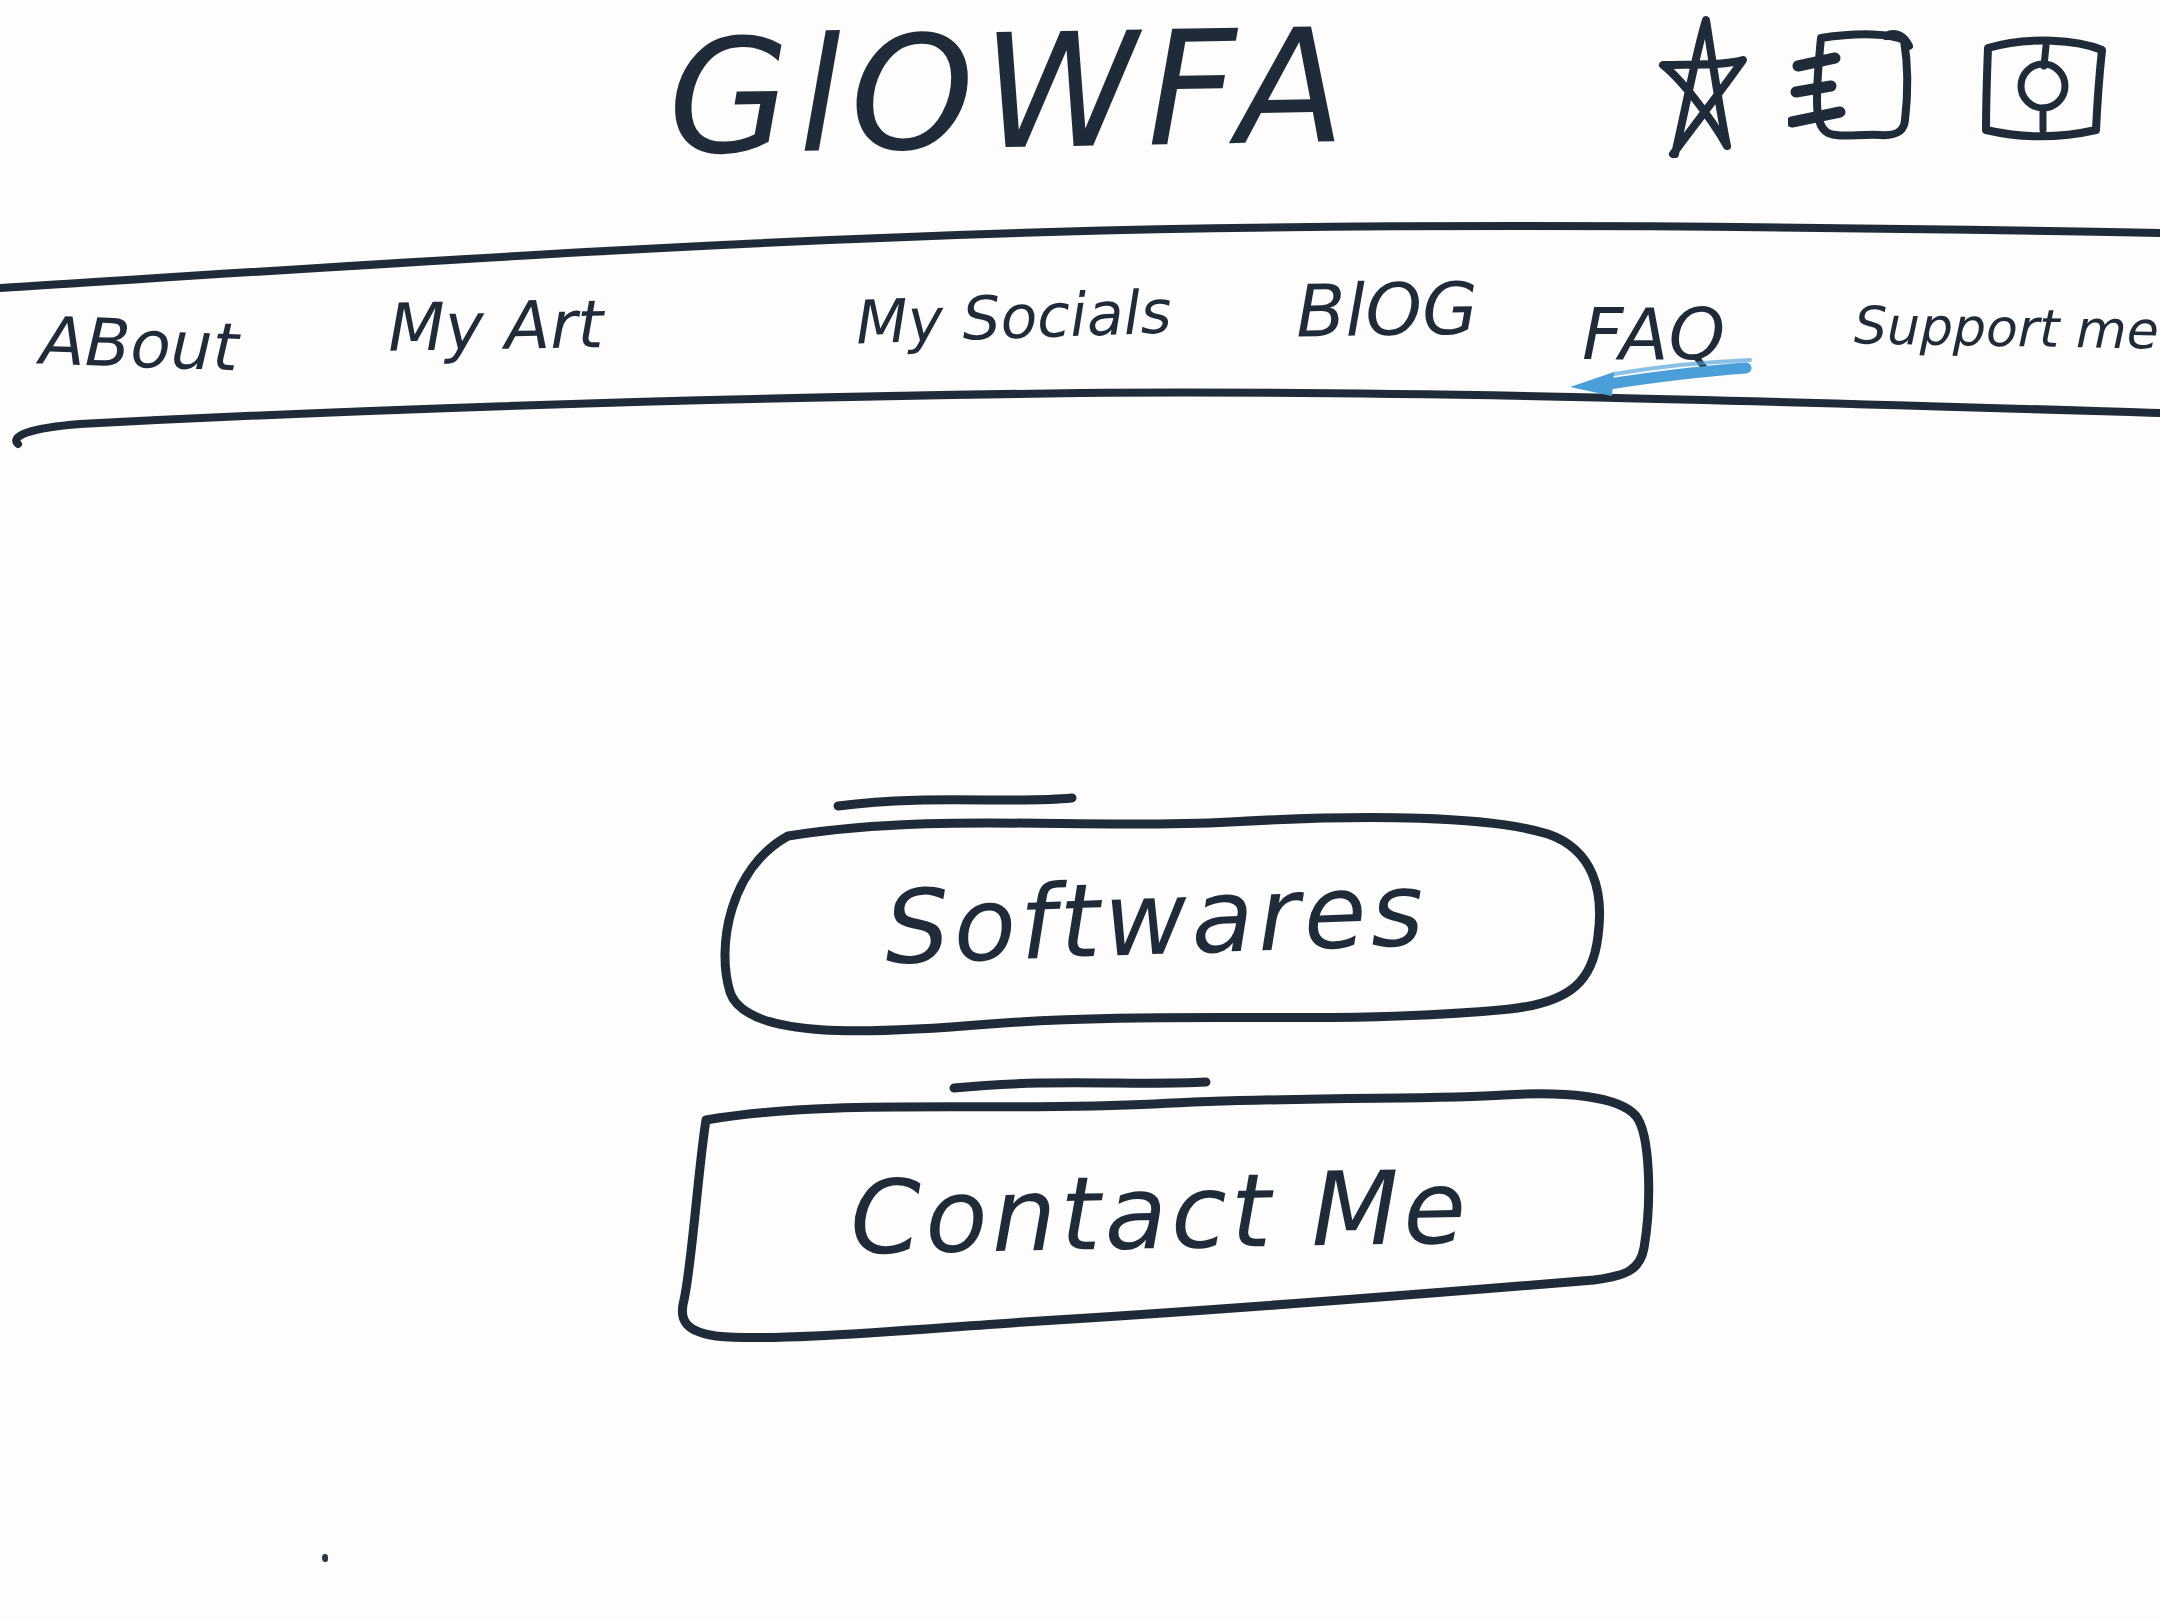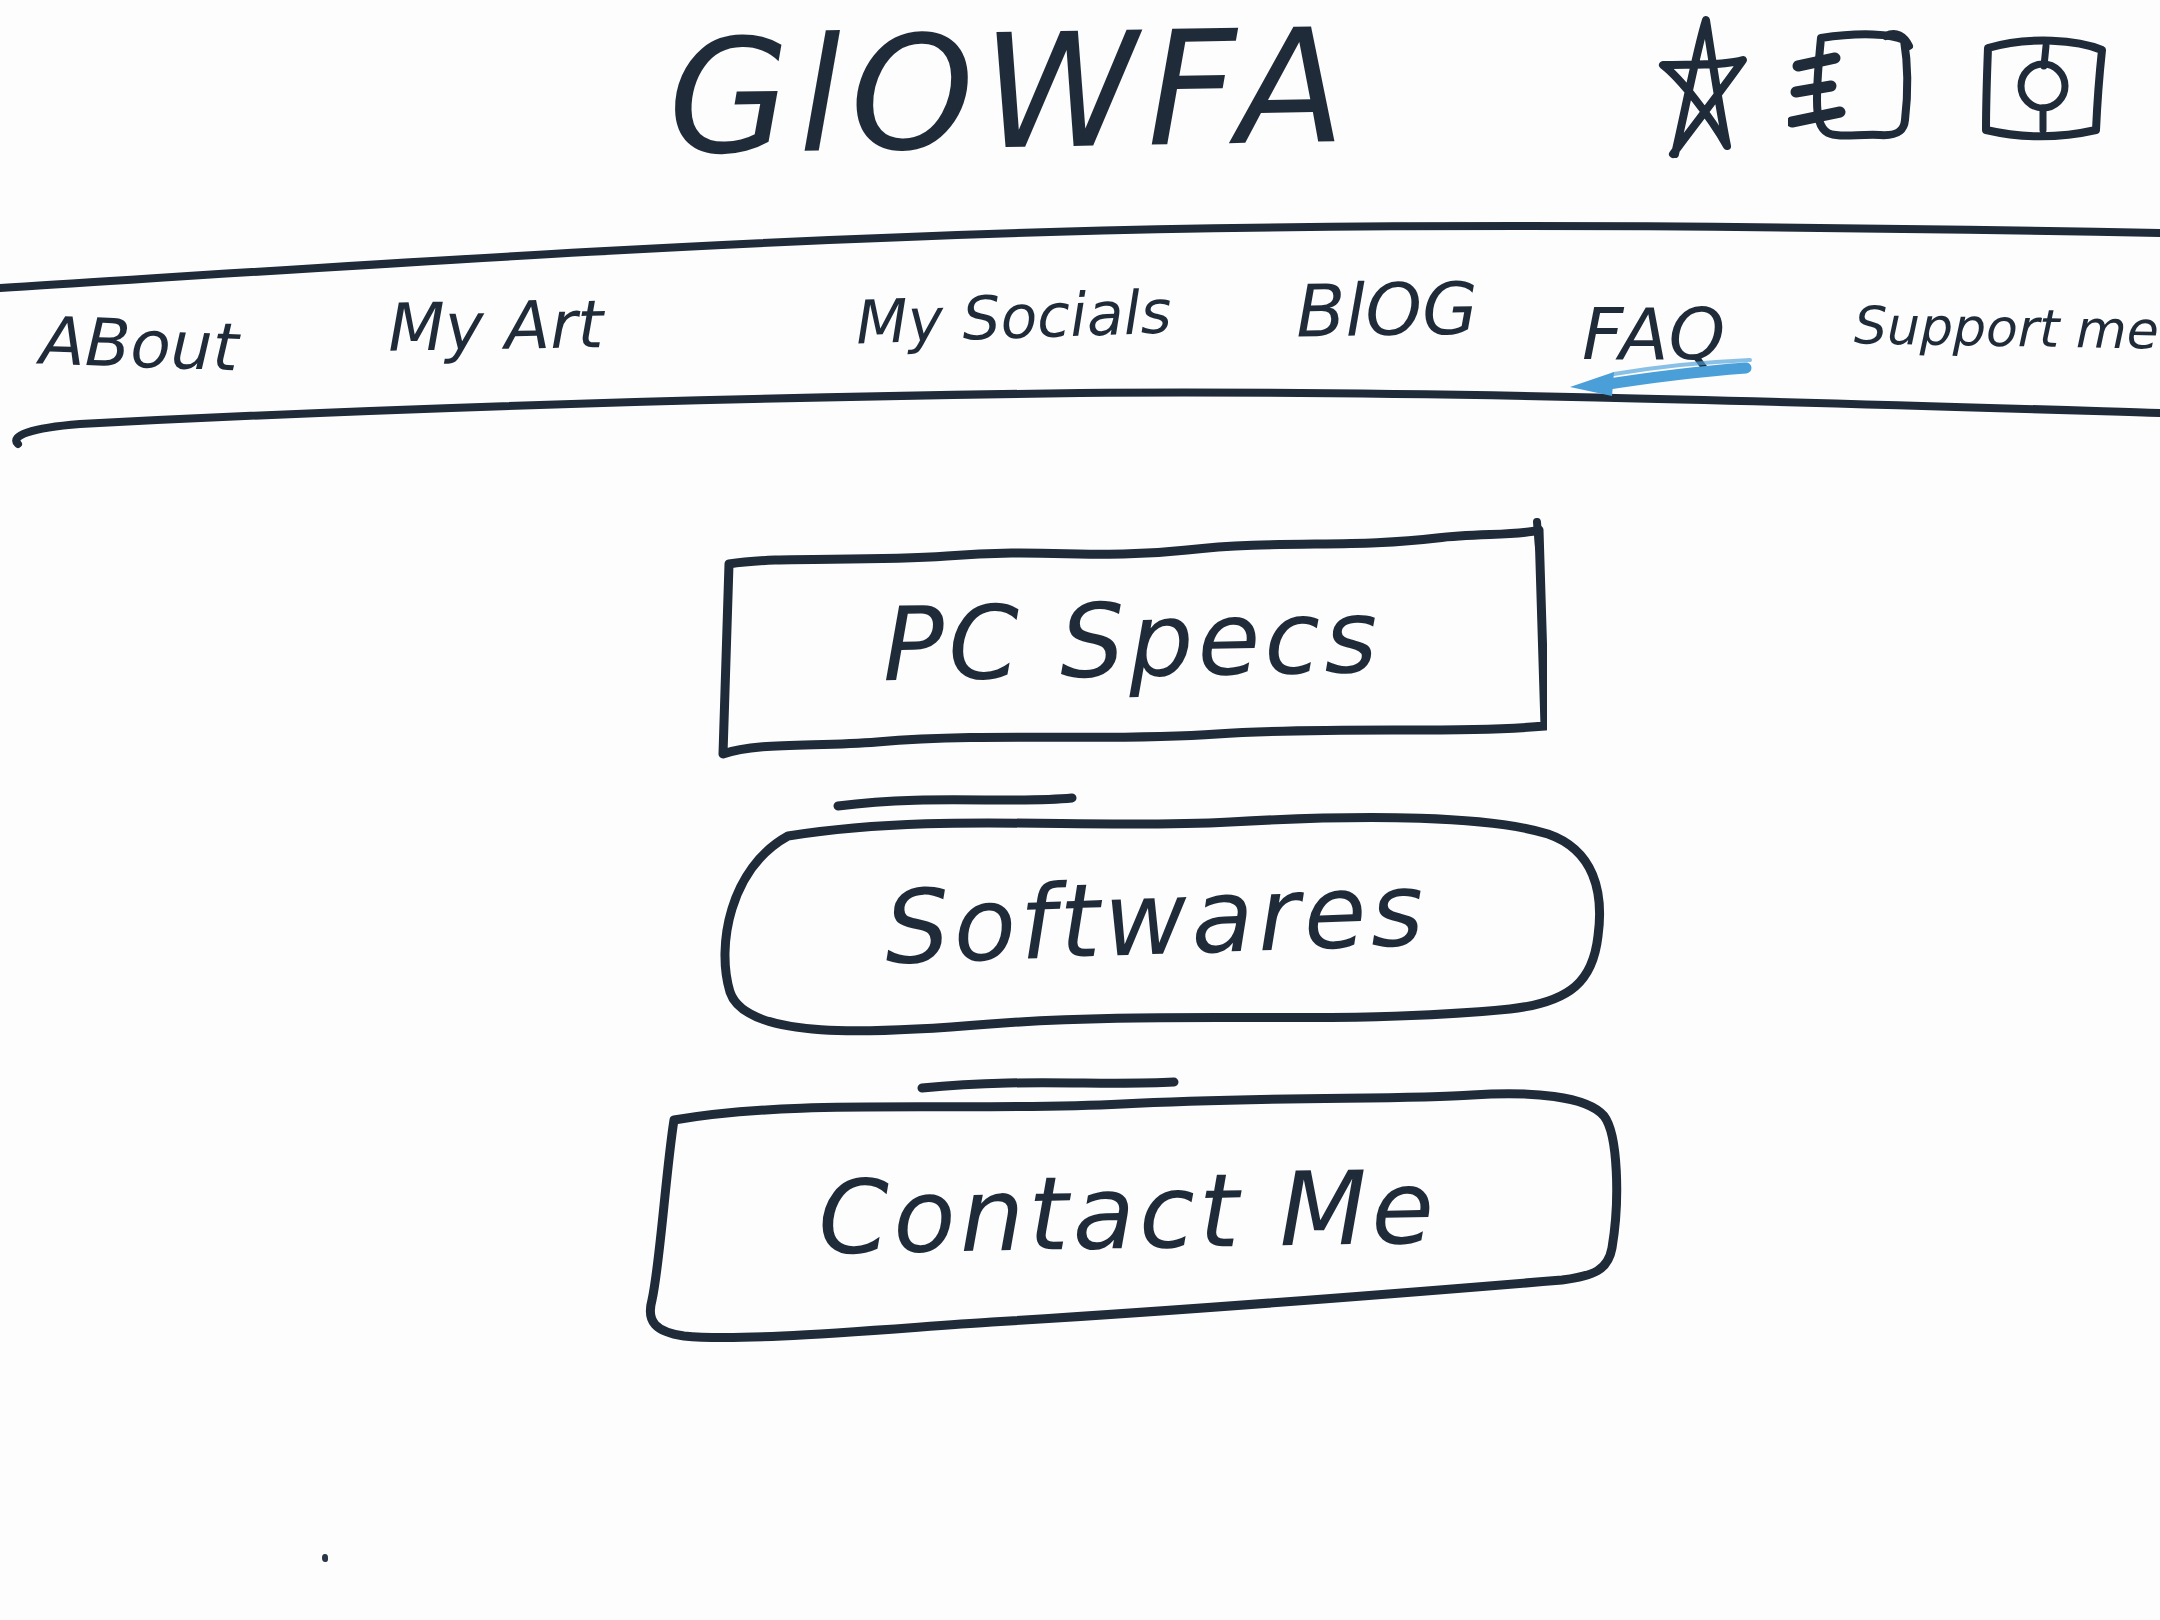--- a/index.html
+++ b/index.html
@@ -47,21 +47,21 @@
 
   .sketch-button{position:absolute;cursor:pointer;}
   .sketch-button svg{position:absolute;left:0;top:0;width:100%;height:100%;}
   .sketch-button .label{
     position:absolute;left:0;top:0;width:100%;height:100%;
     display:flex;align-items:center;justify-content:center;
     font-size:102px;letter-spacing:4px;
   }
   .btn-pcspecs{left:717px;top:518px;width:830px;height:244px;}
   .btn-softwares{left:700px;top:790px;width:912px;height:256px;}
-  .btn-contact{left:622px;top:1074px;width:1012px;height:276px;}
+  .btn-contact{left:654px;top:1074px;width:1012px;height:276px;}
   .btn-pcspecs .label{transform:rotate(-1deg);}
   .btn-softwares .label{transform:rotate(-2deg);}
   .btn-contact .label{transform:rotate(-1deg);}
 
   .stray-dot{
     position:absolute;left:322px;top:1554px;width:6px;height:8px;
     background:#2a3746;border-radius:50% 50% 40% 60%;
   }
 </style>
 </head>
@@ -109,27 +109,20 @@
     <div class="nav-item hand nav-faq">FAQ</div>
     <div class="nav-item hand nav-support">Support me</div>
   </nav>
 
   <svg class="faq-underline" viewBox="0 0 200 52">
     <path class="blue" stroke-width="4" opacity="0.65" d="M 190,10 C 140,12 90,18 54,24"></path>
     <path class="blue" stroke-width="11" d="M 186,18 C 130,22 80,29 36,36"></path>
     <path d="M 10,37 L 54,22 L 52,46 Z" fill="#4a9fd9" stroke="none"></path>
   </svg>
 
-  <div class="sketch-button btn-pcspecs">
-    <svg viewBox="0 0 830 244">
-      <path class="ink" stroke-width="9" d="M 12,46 C 60,38 140,44 230,38 C 330,30 380,42 470,32 C 560,22 640,30 720,20 C 760,15 800,18 822,12 L 828,208 C 740,216 620,208 500,216 C 390,224 280,214 160,224 C 100,229 40,224 6,236 Z"></path>
-      <path class="ink" stroke-width="8" d="M 822,30 L 820,4"></path>
-    </svg>
-    <span class="label hand">PC Specs</span>
-  </div>
 
   <div class="sketch-button btn-softwares">
     <svg viewBox="0 0 912 256">
       <path class="ink" stroke-width="9" d="M 88,46 C 240,22 380,40 530,32 C 670,24 790,26 848,44 C 894,60 904,102 898,146 C 893,190 872,212 810,219 C 640,236 470,220 290,234 C 170,244 46,250 30,202 C 16,156 30,78 88,46 Z"></path>
       <path class="ink" stroke-width="9" d="M 138,16 C 230,4 310,14 372,8"></path>
     </svg>
     <span class="label hand">Softwares</span>
   </div>
 
   <div class="sketch-button btn-contact">

